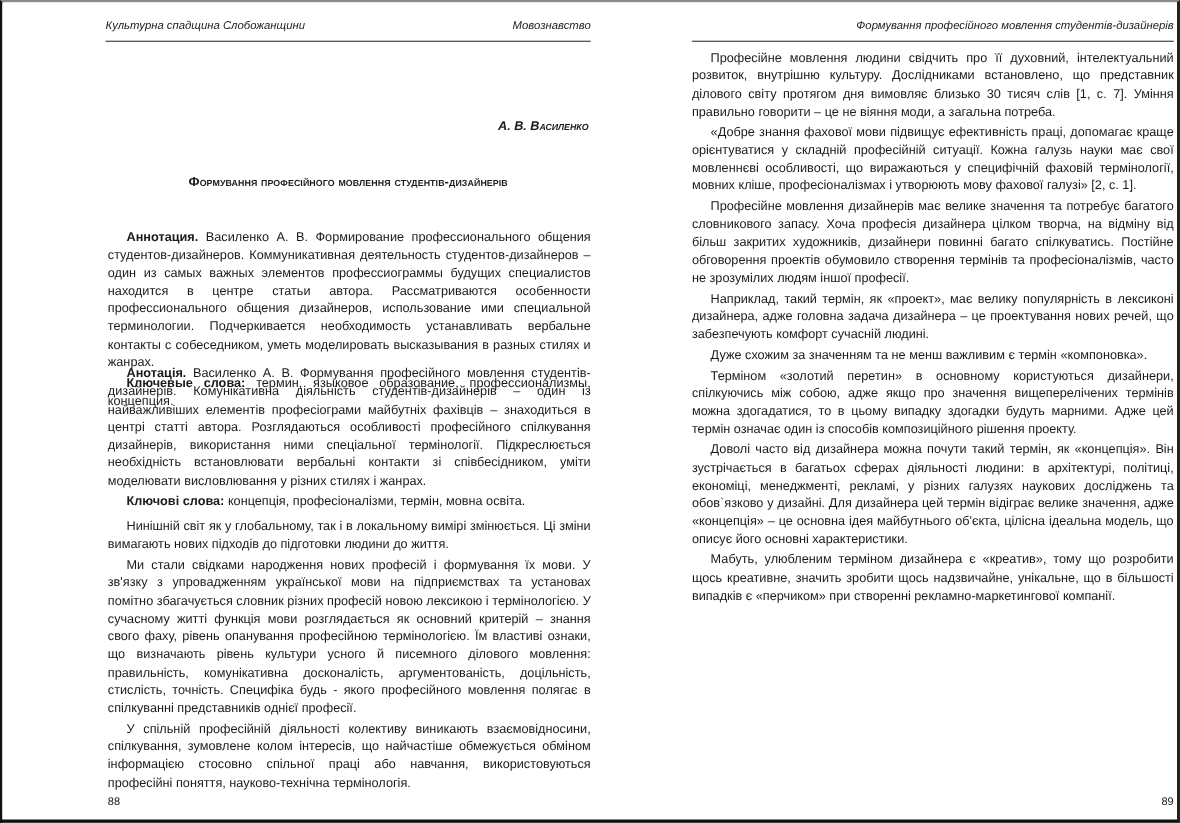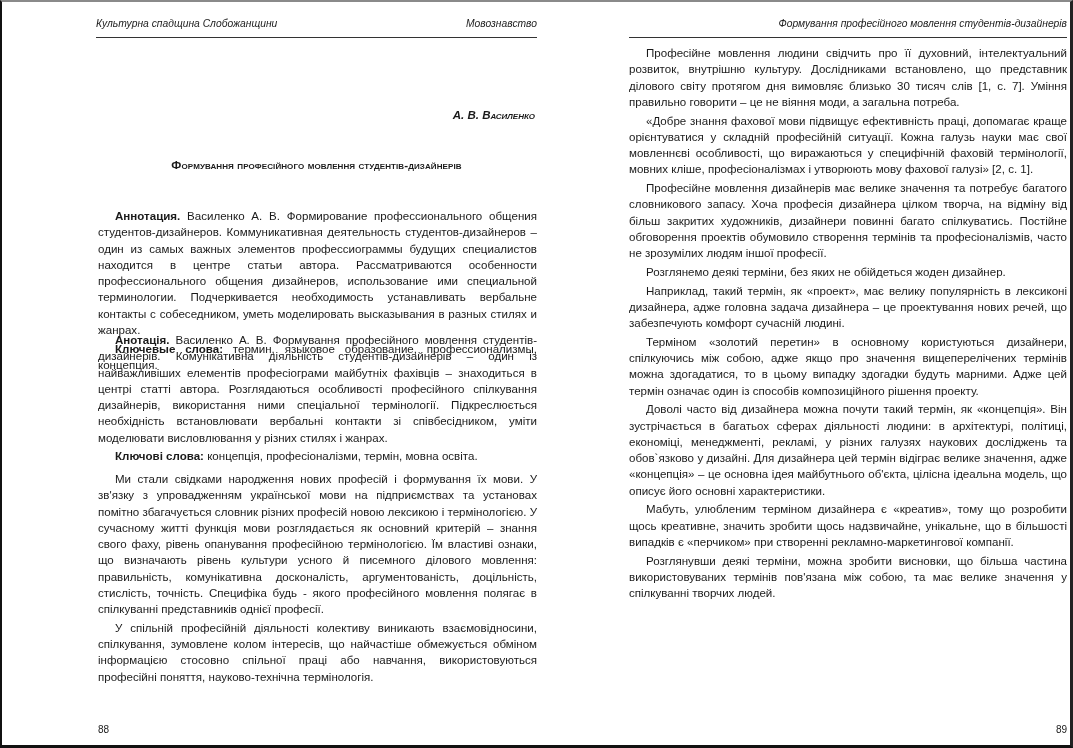--- a/index.html
+++ b/index.html
@@ -79,40 +79,40 @@
       <p><b>Аннотация.</b><span> Василенко А. В. Формирование профессионального общения студентов-дизайнеров. Коммуникативная деятельность студентов-дизайнеров – один из самых важных элементов профессиограммы будущих специалистов находится в центре статьи автора. Рассматриваются особенности профессионального общения дизайнеров, использование ими специальной терминологии. Подчеркивается необходимость устанавливать вербальне контакты с собеседником, уметь моделировать высказывания в разных стилях и жанрах.</span></p>
       <p><b>Ключевые слова:</b><span> термин, языковое образование, профессионализмы, концепция.</span></p>
     </div>
 
     <div class="body-text abstract-ua">
       <p><b>Анотація.</b><span> Василенко А. В. Формування професійного мовлення студентів-дизайнерів. Комунікативна діяльність студентів-дизайнерів – один із найважливіших елементів професіограми майбутніх фахівців – знаходиться в центрі статті автора. Розглядаються особливості професійного спілкування дизайнерів, використання ними спеціальної термінології. Підкреслюється необхідність встановлювати вербальні контакти зі співбесідником, уміти моделювати висловлювання у різних стилях і жанрах.</span></p>
       <p><b>Ключові слова:</b><span> концепція, професіоналізми, термін, мовна освіта.</span></p>
     </div>
 
     <div class="body-text main-left">
+      <p>Нинішній світ як у глобальному, так і в локальному вимірі змінюється. Ці зміни вимагають нових підходів до підготовки людини до життя.</p>
       <p>Ми стали свідками народження нових професій і формування їх мови. У зв'язку з упровадженням української мови на підприємствах та установах помітно збагачується словник різних професій новою лексикою і термінологією. У сучасному житті функція мови розглядається як основний критерій – знання свого фаху, рівень опанування професійною термінологією. Їм властиві ознаки, що визначають рівень культури усного й писемного ділового мовлення: правильність, комунікативна досконалість, аргументованість, доцільність, стислість, точність. Специфіка будь - якого професійного мовлення полягає в спілкуванні представників однієї професії.</p>
       <p>У спільній професійній діяльності колективу виникають взаємовідносини, спілкування, зумовлене колом інтересів, що найчастіше обмежується обміном інформацією стосовно спільної праці або навчання, використовуються професійні поняття, науково-технічна термінологія.</p>
     </div>
 
     <div class="page-number">88</div>
   </div>
 
   <div class="page right">
     <div class="running-head" style="justify-content:flex-end;">
       <span>Формування професійного мовлення студентів-дизайнерів</span>
     </div>
     <div class="running-rule"></div>
 
     <div class="body-text main-right">
       <p>Професійне мовлення людини свідчить про її духовний, інтелектуальний розвиток, внутрішню культуру. Дослідниками встановлено, що представник ділового світу протягом дня вимовляє близько 30 тисяч слів [1, с. 7]. Уміння правильно говорити – це не віяння моди, а загальна потреба.</p>
       <p>«Добре знання фахової мови підвищує ефективність праці, допомагає краще орієнтуватися у складній професійній ситуації. Кожна галузь науки має свої мовленнєві особливості, що виражаються у специфічній фаховій термінології, мовних кліше, професіоналізмах і утворюють мову фахової галузі» [2, с. 1].</p>
       <p>Професійне мовлення дизайнерів має велике значення та потребує багатого словникового запасу. Хоча професія дизайнера цілком творча, на відміну від більш закритих художників, дизайнери повинні багато спілкуватись. Постійне обговорення проектів обумовило створення термінів та професіоналізмів, часто не зрозумілих людям іншої професії.</p>
-      <p>Розглянемо деякі терміни, без яких не обійдеться жоден дизайнер.</p>
       <p>Наприклад, такий термін, як «проект», має велику популярність в лексиконі дизайнера, адже головна задача дизайнера – це проектування нових речей, що забезпечують комфорт сучасній людині.</p>
+      <p>Дуже схожим за значенням та не менш важливим є термін «компоновка».</p>
       <p>Терміном «золотий перетин» в основному користуються дизайнери, спілкуючись між собою, адже якщо про значення вищеперелічених термінів можна здогадатися, то в цьому випадку здогадки будуть марними. Адже цей термін означає один із способів композиційного рішення проекту.</p>
       <p>Доволі часто від дизайнера можна почути такий термін, як «концепція». Він зустрічається в багатьох сферах діяльності людини: в архітектурі, політиці, економіці, менеджменті, рекламі, у різних галузях наукових досліджень та обов`язково у дизайні. Для дизайнера цей термін відіграє велике значення, адже «концепція» – це основна ідея майбутнього об'єкта, цілісна ідеальна модель, що описує його основні характеристики.</p>
       <p>Мабуть, улюбленим терміном дизайнера є «креатив», тому що розробити щось креативне, значить зробити щось надзвичайне, унікальне, що в більшості випадків є «перчиком» при створенні рекламно-маркетингової компанії.</p>
-      <p>Розглянувши деякі терміни, можна зробити висновки, що більша частина використовуваних термінів пов'язана між собою, та має велике значення у спілкуванні творчих людей.</p>
     </div>
 
     <div class="page-number">89</div>
   </div>
 </div>
 
 </body></html>

